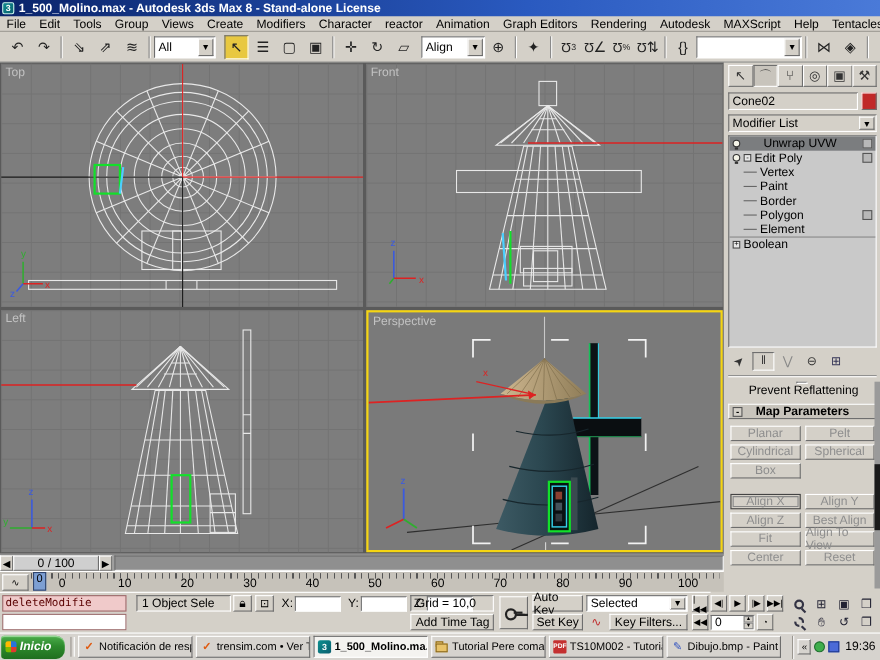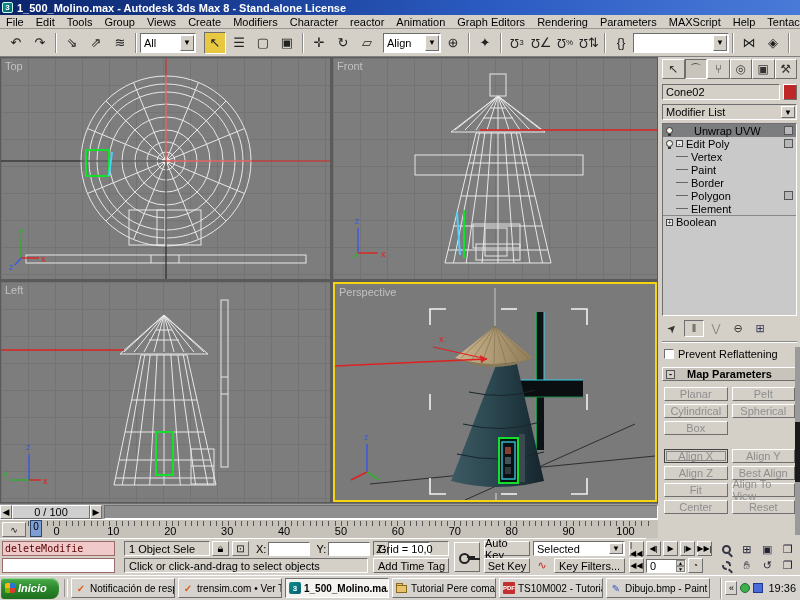--- a/index.html
+++ b/index.html
@@ -62,21 +62,21 @@
   .srow .bulb { width:7px; height:7px; border:1px solid #333; border-radius:50%; background:#f4f4e8; margin-right:3px; flex:none; position:relative;}
   .srow .bulb:after { content:""; position:absolute; left:1px; right:1px; bottom:-3px; height:2px; background:#333;}
   .srow .box { width:7px; height:7px; border:1px solid #444; font-size:7px; line-height:6px; text-align:center; margin-right:3px; flex:none; background:#e8e8e8;}
   .srow .sq { position:absolute; right:3px; width:9px; height:9px; background:#b8b8b8; border:1px solid #555;}
   .srow .tree { width:12px; height:1px; border-top:1px solid #666; margin:0 3px 0 10px; flex:none;}
   .srow.base { border-top:1px solid #888; }
   #stackbtns { display:flex; align-items:center; height:20px; margin-top:2px; }
   .sbtn { width:20px; height:17px; font-size:11px; color:#333; display:flex; align-items:center; justify-content:center; margin-right:2px;}
   .sbtn.pressed { border:1px solid; border-color:#6e6e6e #fff #fff #6e6e6e; }
   #cp-divider { border-top:1px solid #8a8a8a; border-bottom:1px solid #fff; margin:3px 0; }
-  #prevent-row { display:flex; align-items:center; height:14px; margin:4px 0 6px 2px; }
+  #prevent-row { display:flex; align-items:center; height:14px; margin:4px 0 6px 2px;flex-direction:column; }
   #prevent-row .chk { width:10px; height:10px; background:#fff; border:1px solid; border-color:#6e6e6e #fff #fff #6e6e6e; margin-right:4px;}
   .rollout-hdr { height:14px; background:#c8c4bc; border:1px solid; border-color:#fff #6e6e6e #6e6e6e #fff;
     display:flex; align-items:center; justify-content:center; font-weight:bold; position:relative; margin-bottom:6px;}
   .rollout-hdr .minus { position:absolute; left:3px; width:9px; height:9px; border:1px solid #555; font-size:9px; line-height:7px; text-align:center; background:#d4d0c8;}
   #mapbtns { display:grid; grid-template-columns:1fr 1fr; gap:3px 4px; padding:0 2px; }
   .mapbtn { height:14px; background:#d4d0c8; border:1px solid; border-color:#fff #6e6e6e #6e6e6e #fff;
     color:#8e8e8e; display:flex; align-items:center; justify-content:center; font-size:11px; }
   .mapbtn.focus { border:1px solid #444; box-shadow:inset 0 0 0 1px #d4d0c8, inset 0 0 0 2px #888; }
   .mapbtn.hidden { visibility:hidden; }
   .gap8 { height:8px; grid-column:1/3; }
@@ -181,21 +181,21 @@
     <span>Tools</span>
     <span>Group</span>
     <span>Views</span>
     <span>Create</span>
     <span>Modifiers</span>
     <span>Character</span>
     <span>reactor</span>
     <span>Animation</span>
     <span>Graph Editors</span>
     <span>Rendering</span>
-    <span>Parameters</span>
+    <span>Autodesk</span>
     <span>MAXScript</span>
     <span>Help</span>
     <span>Tentacles</span>
   </div>
 
   <div id="toolbar">
     <span class="tbi">↶</span>
     <span class="tbi">↷</span>
     <span class="tbsep"></span>
     <span class="tbi">⇘</span>
@@ -591,21 +591,20 @@
     <div class="sb-abs btn" id="absrel">⊡</div>
     <div class="sb-abs" id="coords">
       <span class="coordlbl">X:</span>
       <span class="coordfield"></span>
       <span class="coordlbl">Y:</span>
       <span class="coordfield"></span>
       <span class="coordlbl">Z:</span>
       <span class="coordfield"></span>
     </div>
     <div class="sb-abs" id="gridbox">Grid = 10,0</div>
-    <div class="sb-abs" id="prompt">Click or click-and-drag to select objects</div>
     <div class="sb-abs" id="addtag">Add Time Tag</div>
     <div class="sb-abs btn" id="keybtn">
         <span class="keyshape"></span>
       </div>
     <div class="sb-abs btn" id="autokey">Auto Key</div>
     <div class="sb-abs btn" id="setkey">Set Key</div>
     <div class="sb-abs combo" id="selset" style="background:#fff;">
       <span>Selected</span>
         <span class="arrow">▼</span>
     </div>

